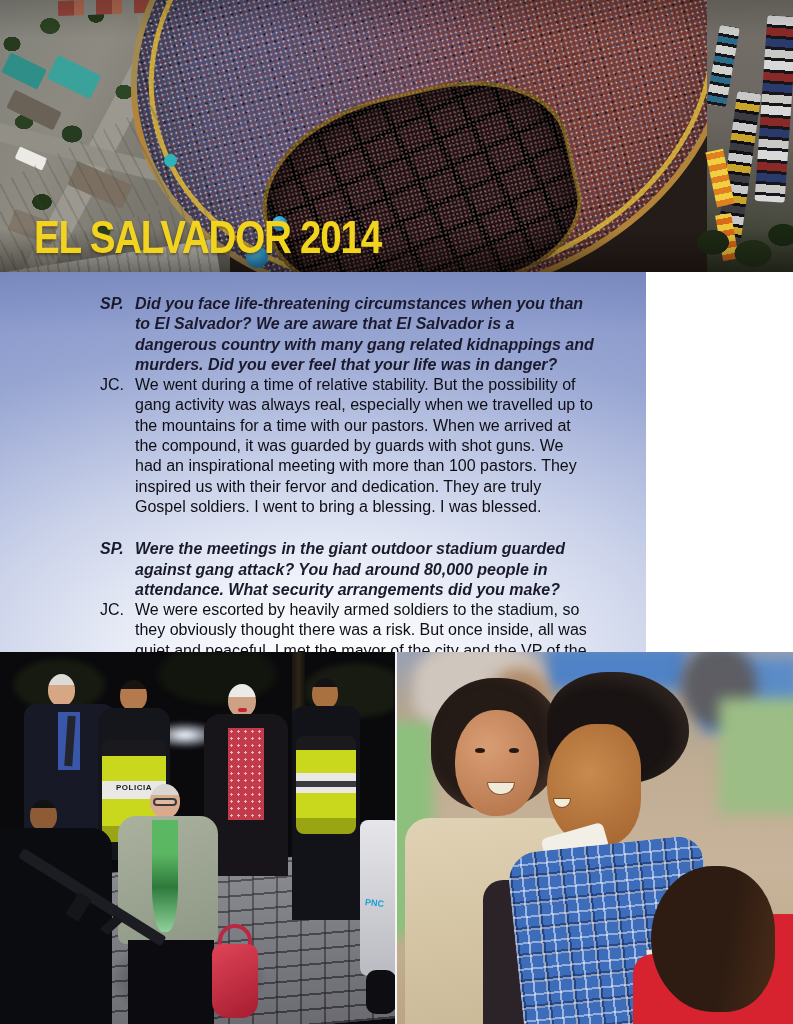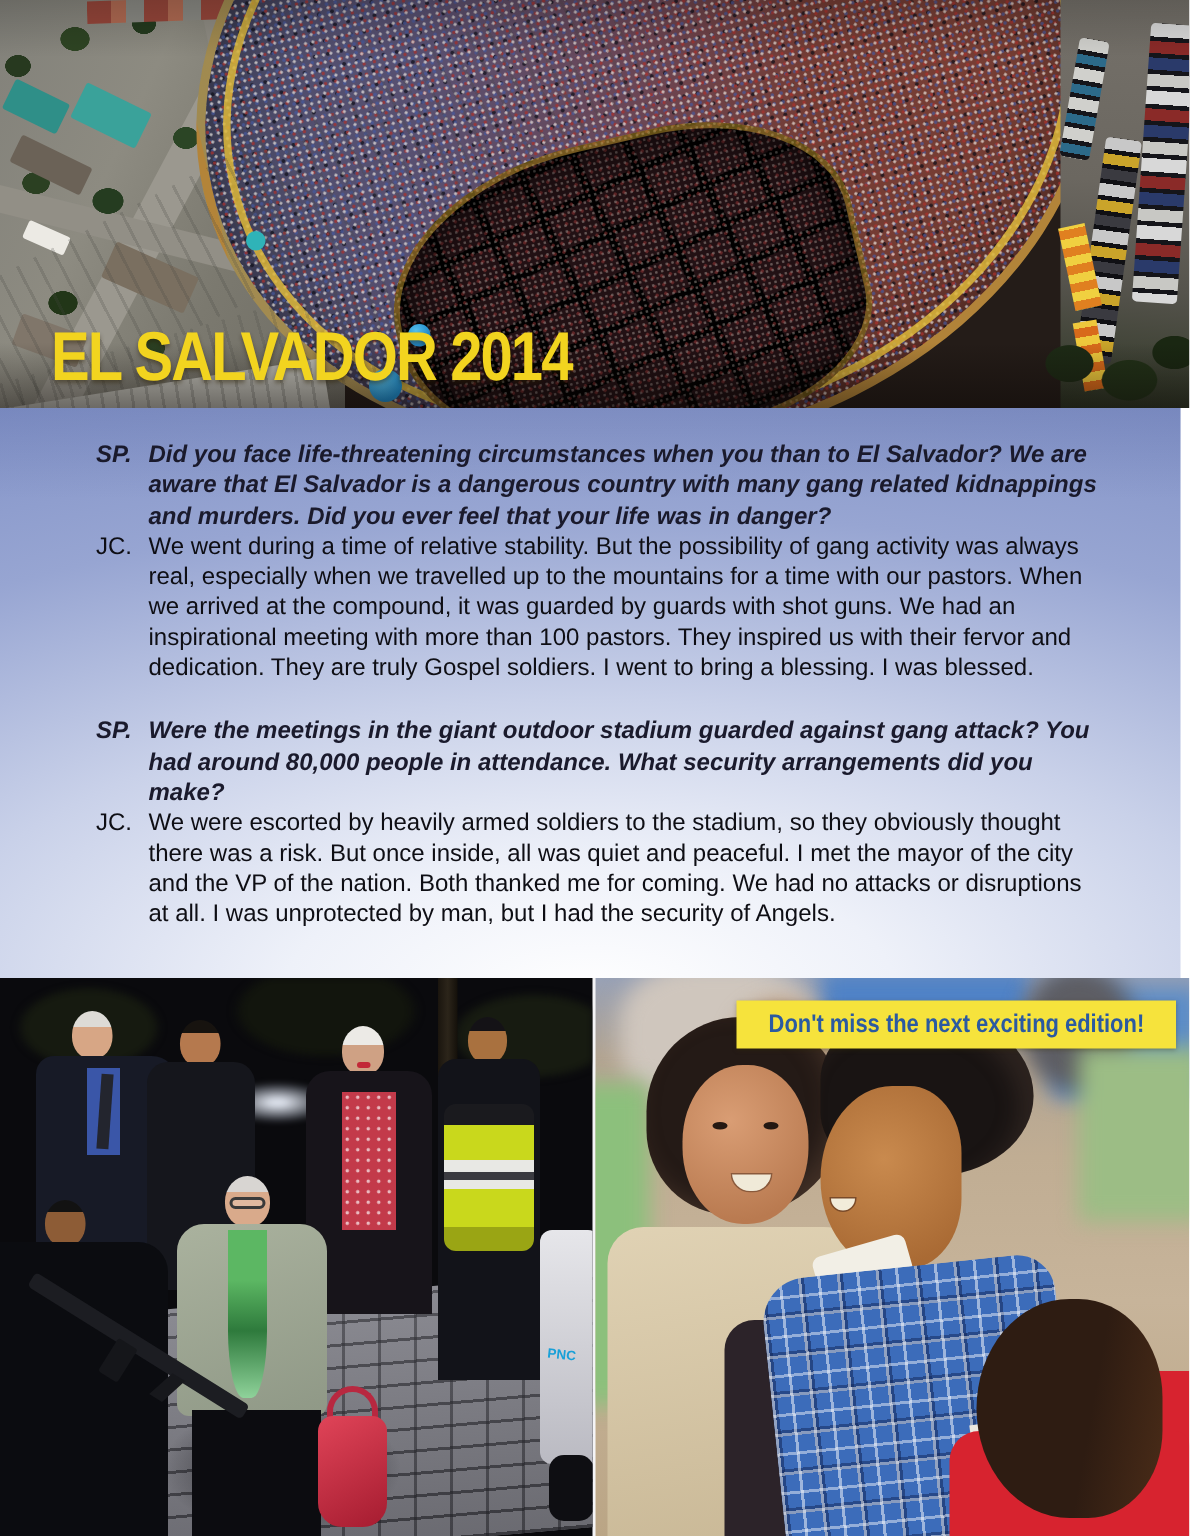--- a/index.html
+++ b/index.html
@@ -100,22 +100,22 @@
   .balloon1{left:246px;top:246px;width:22px;height:22px;background:radial-gradient(circle at 35% 30%,#5cc6f0,#1f8fd0 70%);}
   .balloon2{left:272px;top:216px;width:15px;height:15px;background:radial-gradient(circle at 35% 30%,#54bfec,#1d86c6 70%);}
   .balloon3{left:164px;top:154px;width:13px;height:13px;background:#2fb3b8;}
 
   .hero-title{position:absolute;left:34px;bottom:8px;margin:0;z-index:10;
      font-size:46px;font-weight:700;letter-spacing:-1.5px;color:#f2d41f;white-space:nowrap;
      transform:scaleX(.84);transform-origin:left bottom;
      text-shadow:0 2px 3px rgba(40,28,0,.45);}
 
   
-  .qa{position:absolute;left:0;top:272px;width:787px;height:380px;overflow:hidden;
-     padding:22px 52px 0 64px;
+  .qa{position:absolute;left:0;top:272px;width:646px;height:380px;overflow:hidden;
+     padding:22px 52px 0 100px;
      background:
        linear-gradient(180deg,rgba(80,95,155,.22) 0,rgba(80,95,155,0) 16%),
        radial-gradient(130% 118% at 50% 103%,#ffffff 0%,#eef1f9 20%,#c9d1e9 44%,#97a5d2 72%,#7f90c6 100%);}
   .qa-row{display:flex;font-size:16px;line-height:20.3px;}
   .qa-row.q{font-weight:700;font-style:italic;color:#1a1a2c;}
   .qa-row.a{font-weight:400;color:#0e0e14;}
   .qa-row.q.spaced{margin-top:22px;}
   .qa-speaker{flex:0 0 35px;}
   .qa-text{flex:1;}
 
@@ -313,20 +313,23 @@
       </div>
       <div class="moto-wheel"></div>
 
       <div class="head h-suit"></div>
       <div class="b-suit"></div>
       <div class="shirt-blue"></div>
       <div class="tie"></div>
 
       <div class="head h-off1"></div>
       <div class="b-off1"></div>
+      <div class="vest vest1">
+        <span class="vest-label">POLICIA</span>
+      </div>
 
       <div class="head h-lady"></div>
       <div class="lips"></div>
       <div class="b-lady"></div>
       <div class="blouse"></div>
 
       <div class="head h-off2"></div>
       <div class="b-off2"></div>
       <div class="vest vest2"></div>
 
@@ -372,18 +375,15 @@
       <div class="m-collar"></div>
       <div class="m-under"></div>
       <div class="m-shirt"></div>
 
       <div class="c-red2"></div>
       <div class="c-face"></div>
       <div class="c-collar"></div>
       <div class="c-red"></div>
       <div class="c-hair"></div>
 
-      <div class="banner">
-        <span>Don't miss the next exciting edition!</span>
-      </div>
     </div>
   </section>
 </div>
 
 </body></html>

